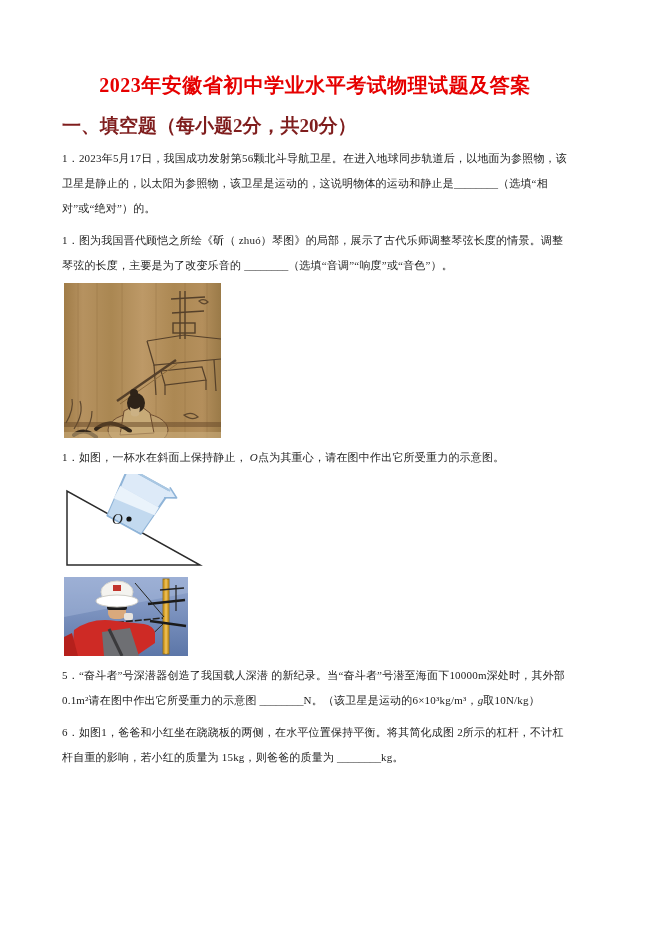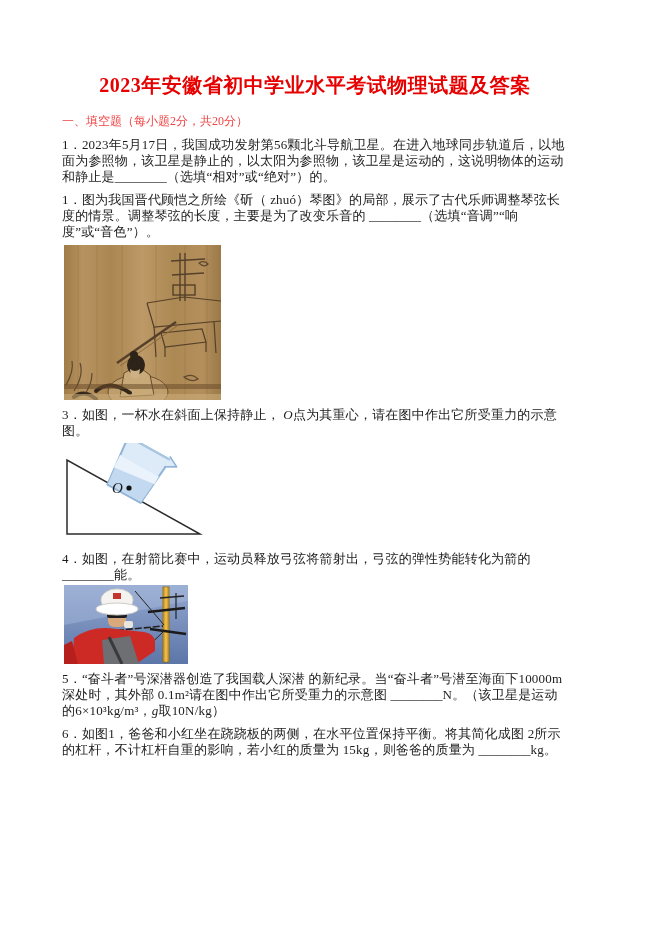--- a/index.html
+++ b/index.html
@@ -19,28 +19,28 @@
     margin: 0;
     text-align: center;
     font-size: 20px;
     font-weight: bold;
     color: #e60000;
     letter-spacing: 0.5px;
     white-space: nowrap;
   }
   .section-heading {
     margin: 14px 0 0 0;
-    font-size: 12px;
-    font-weight: normal;
-    color: #ef4444;
+    font-size: 19px;
+    font-weight: bold;
+    color: #7f1d1d;
   }
   p.q {
     margin: 7px 0 0 0;
-    font-size: 13px;
-    line-height: 16px;
+    font-size: 11px;
+    line-height: 25px;
     letter-spacing: 0.2px;
   }
   .blank {
     text-decoration: none;
     letter-spacing: 0;
   }
   .bold-seg { font-weight: normal; }
   .italic-seg { font-style: italic; font-family: "Liberation Serif", serif; }
   figure { margin: 0; padding: 0; }
   .fig-painting { margin: 5px 0 0 2px; width: 157px; height: 155px; }
@@ -116,38 +116,37 @@
       <g fill="none" stroke="#4a3724" stroke-width="1.2" opacity="0.8">
         <path d="M2,140 q8,-14 6,-24 M10,146 q10,-16 6,-28 M20,150 q8,-10 8,-22"></path>
         <path d="M120,132 q8,-4 14,2 q-6,4 -14,-2 Z"></path>
         <path d="M135,18 q5,-3 9,1 q-4,4 -9,-1 Z"></path>
       </g>
       <rect x="0" y="139" width="157" height="5" fill="#6b4d2c" opacity="0.55"></rect>
       <rect x="0" y="149" width="157" height="6" fill="#c9ab79" opacity="0.6"></rect>
     </svg>
   </figure>
 
-  <p class="q"><span>3．如图，一杯水在斜面上保持静止， </span><span class="italic-seg">O</span><span>点为其重心，请在图中作出它所受重力的示意图。</span></p>
+  <p class="q"><span>1．如图，一杯水在斜面上保持静止， </span><span class="italic-seg">O</span><span>点为其重心，请在图中作出它所受重力的示意图。</span></p>
 
   <figure class="fig-incline">
     <svg width="150" height="101" viewBox="0 0 150 101">
       <polygon points="5,17 5,91 138,91" fill="#ffffff" stroke="#2b2b2b" stroke-width="1.5"></polygon>
       <g transform="translate(63,49) rotate(29)">
         <path d="M-24,-50 L-19,2 L19,2 L24,-50 Z" fill="#ddeaf8" stroke="#8fb4d8" stroke-width="2" stroke-linejoin="round"></path>
         <path d="M-22,-30 L-19,1 L19,1 L22,-30 Z" fill="#c2d9ef"></path>
         <path d="M-22,-30 L22,-30 L22,-21 L-22,-16 Z" fill="#eef5fc" opacity="0.9"></path>
         <path d="M22,-53 L33,-47 L22,-41" fill="#ddeaf8" stroke="#8fb4d8" stroke-width="1.6" stroke-linejoin="round"></path>
         <line x1="-24" y1="-50" x2="24" y2="-50" stroke="#a9c7e2" stroke-width="2"></line>
       </g>
       <text x="50" y="50" font-size="15" font-style="italic" font-family="Liberation Serif, serif" fill="#1a1a1a">O</text>
       <circle cx="67" cy="45" r="2.6" fill="#111"></circle>
     </svg>
   </figure>
 
-  <p class="q"><span>4．如图，在射箭比赛中，运动员释放弓弦将箭射出，弓弦的弹性势能转化为箭的</span><span class="blank">________</span><span>能。</span></p>
 
   <figure class="fig-archery">
     <svg width="124" height="79" viewBox="0 0 124 79">
       <defs>
         <linearGradient id="sky" x1="0" y1="0" x2="0" y2="1">
           <stop offset="0" stop-color="#94a8d0"></stop>
           <stop offset="1" stop-color="#5c76a8"></stop>
         </linearGradient>
       </defs>
       <rect x="0" y="0" width="124" height="79" fill="url(#sky)"></rect>

